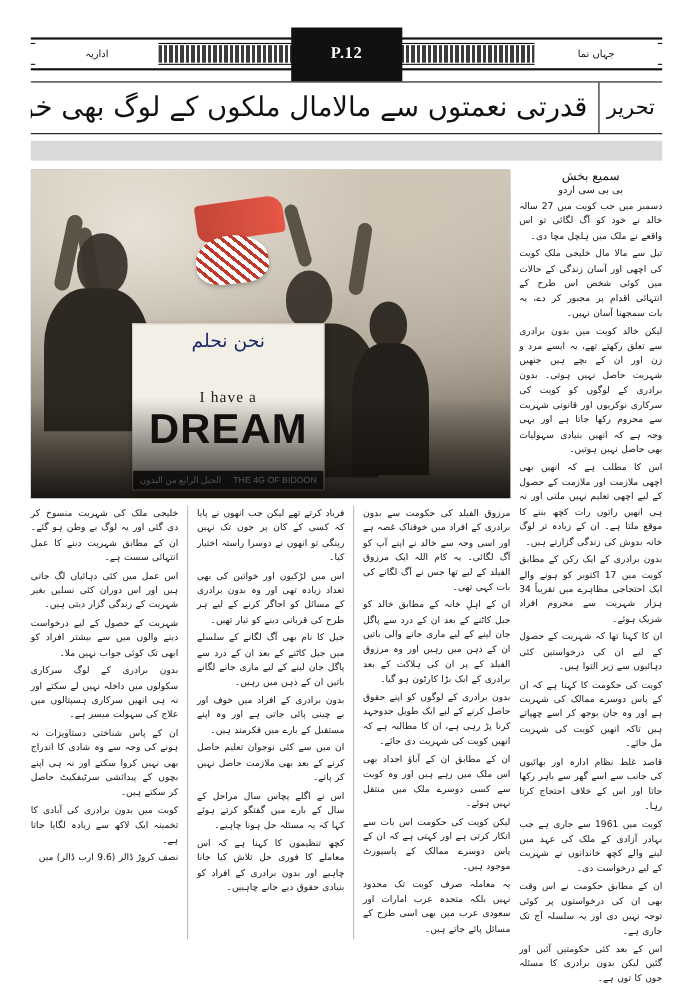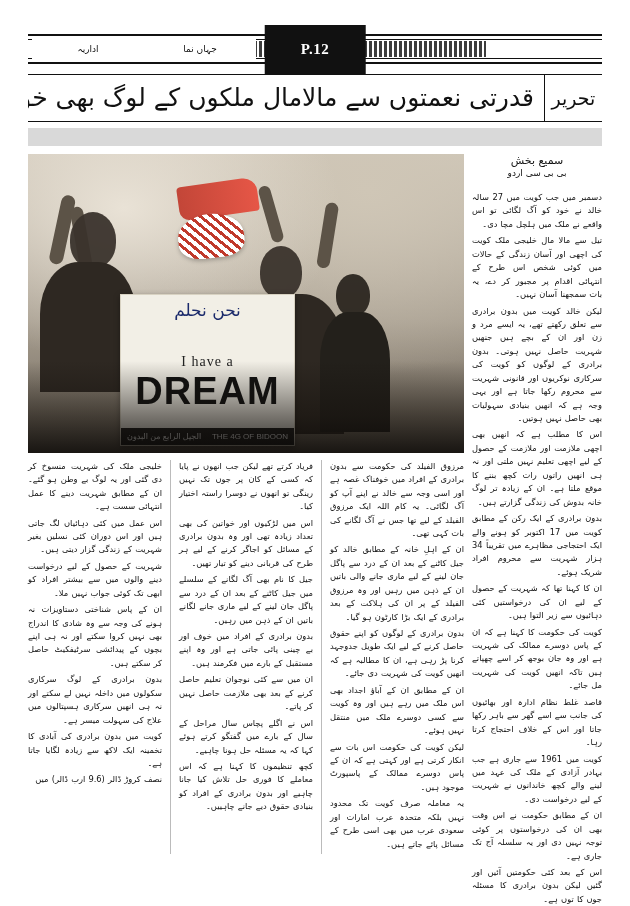--- a/index.html
+++ b/index.html
@@ -18,20 +18,21 @@
     background: #ffffff;
     padding: 34px 28px 18px 28px;
   }
 
   
   .masthead {
     position: relative;
     height: 30px;
     display: flex;
     align-items: center;
+    justify-content: space-between;
     border-top: 2px solid #111;
     border-bottom: 2px solid #111;
     background: #ffffff;
   }
   .masthead:before {
     content:"";
     position:absolute;
     left:0; right:0; top:3px; bottom:3px;
     border-top:1px solid #111;
     border-bottom:1px solid #111;
@@ -132,21 +133,21 @@
   .col-left-wrap {
     flex: 1;
     display: flex;
     flex-direction: column;
   }
 
   
   .author-block {
     text-align: center;
     direction: rtl;
-    margin-bottom: 13px;
+    margin-bottom: 3px;
   }
   .author-name {
     font-size: 11px;
     color: #111;
   }
   .author-org {
     font-size: 9px;
     color: #111;
     margin-top: 1px;
   }
@@ -387,22 +388,22 @@
           <p>اس نے اگلے پچاس سال مراحل کے سال کے بارے میں گفتگو کرتے ہوئے کہا کہ یہ مسئلہ حل ہونا چاہیے۔</p>
           <p>کچھ تنظیموں کا کہنا ہے کہ اس معاملے کا فوری حل تلاش کیا جانا چاہیے اور بدون برادری کے افراد کو بنیادی حقوق دیے جانے چاہییں۔</p>
         </div>
 
         <div class="rule-v"></div>
 
         <div class="sub-col urdu-col">
           <p>خلیجی ملک کی شہریت منسوخ کر دی گئی اور یہ لوگ بے وطن ہو گئے۔ ان کے مطابق شہریت دینے کا عمل انتہائی سست ہے۔</p>
           <p>اس عمل میں کئی دہائیاں لگ جاتی ہیں اور اس دوران کئی نسلیں بغیر شہریت کے زندگی گزار دیتی ہیں۔</p>
           <p>شہریت کے حصول کے لیے درخواست دینے والوں میں سے بیشتر افراد کو ابھی تک کوئی جواب نہیں ملا۔</p>
+          <p>بدون برادری کے لوگ سرکاری سکولوں میں داخلہ نہیں لے سکتے اور نہ ہی انھیں سرکاری ہسپتالوں میں علاج کی سہولت میسر ہے۔</p>
           <p>ان کے پاس شناختی دستاویزات نہ ہونے کی وجہ سے وہ شادی کا اندراج بھی نہیں کروا سکتے اور نہ ہی اپنے بچوں کے پیدائشی سرٹیفکیٹ حاصل کر سکتے ہیں۔</p>
-          <p>بدون برادری کے لوگ سرکاری سکولوں میں داخلہ نہیں لے سکتے اور نہ ہی انھیں سرکاری ہسپتالوں میں علاج کی سہولت میسر ہے۔</p>
           <p>کویت میں بدون برادری کی آبادی کا تخمینہ ایک لاکھ سے زیادہ لگایا جاتا ہے۔</p>
           <p>نصف کروڑ ڈالر (9.6 ارب ڈالر) میں</p>
         </div>
 
       </div>
     </div>
   </div>
 </div>
 
 </body></html>

